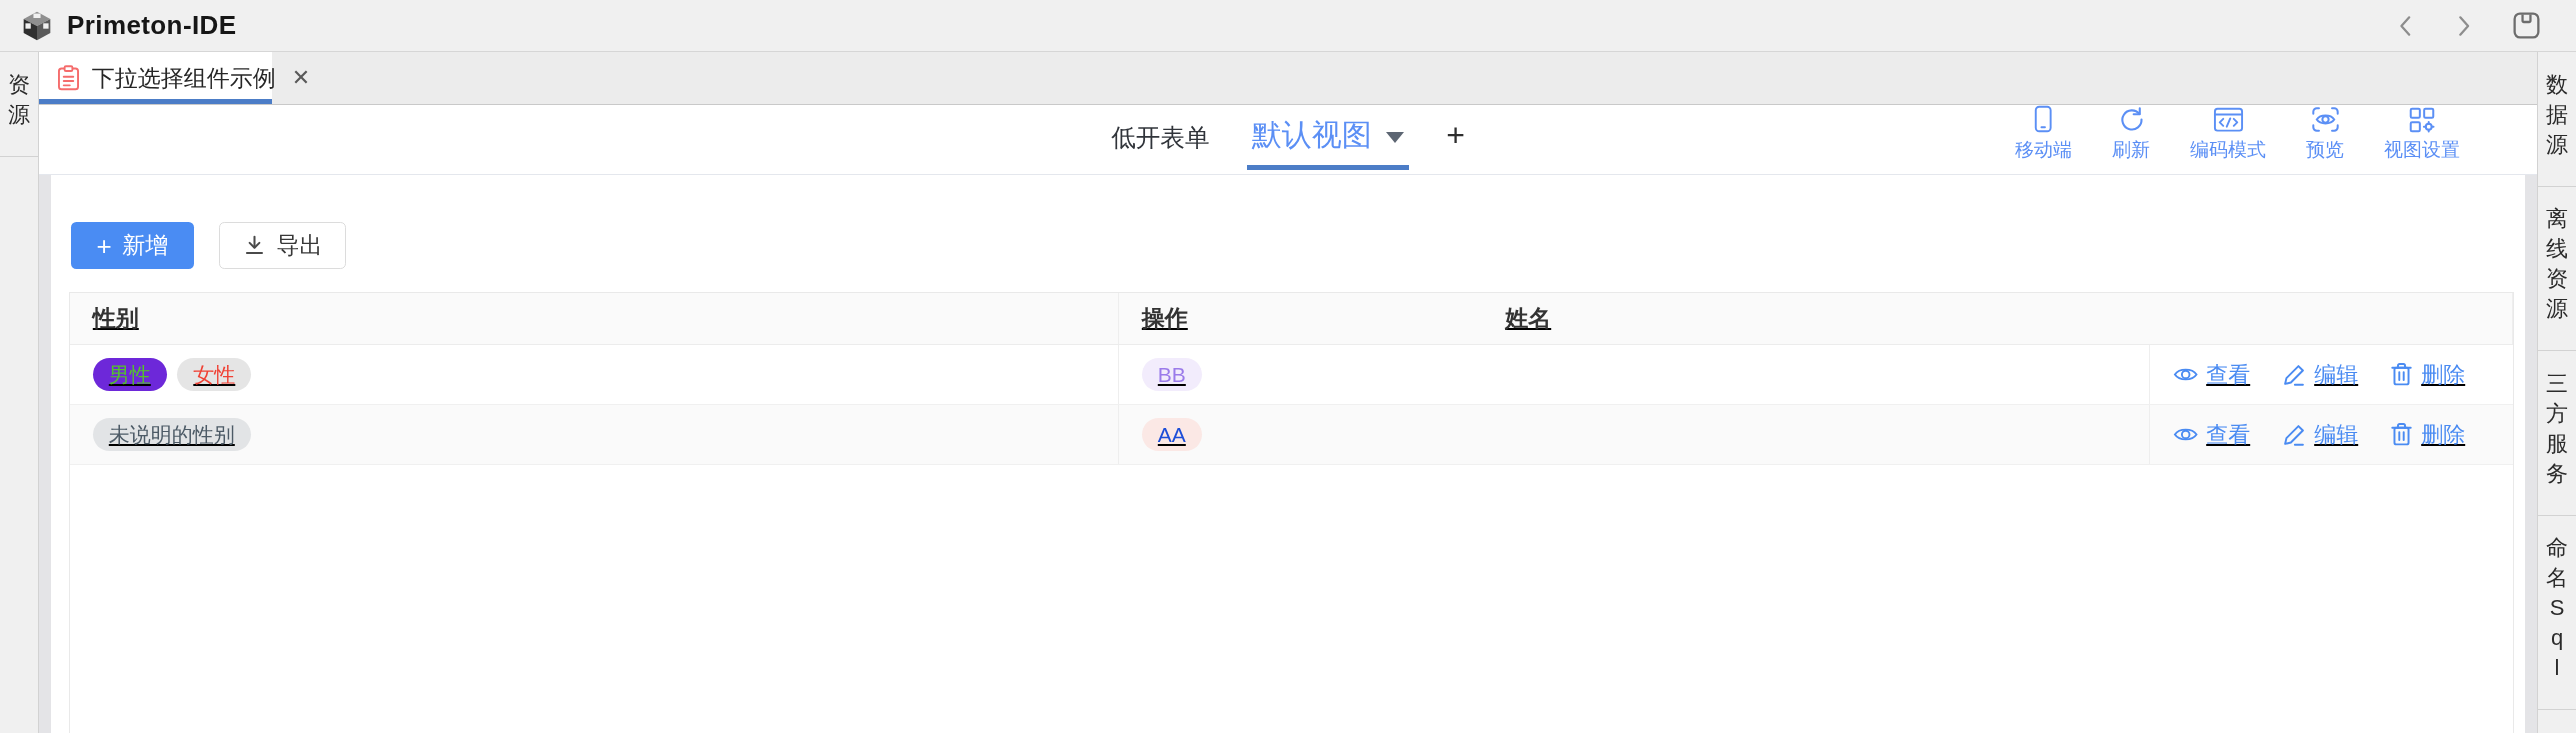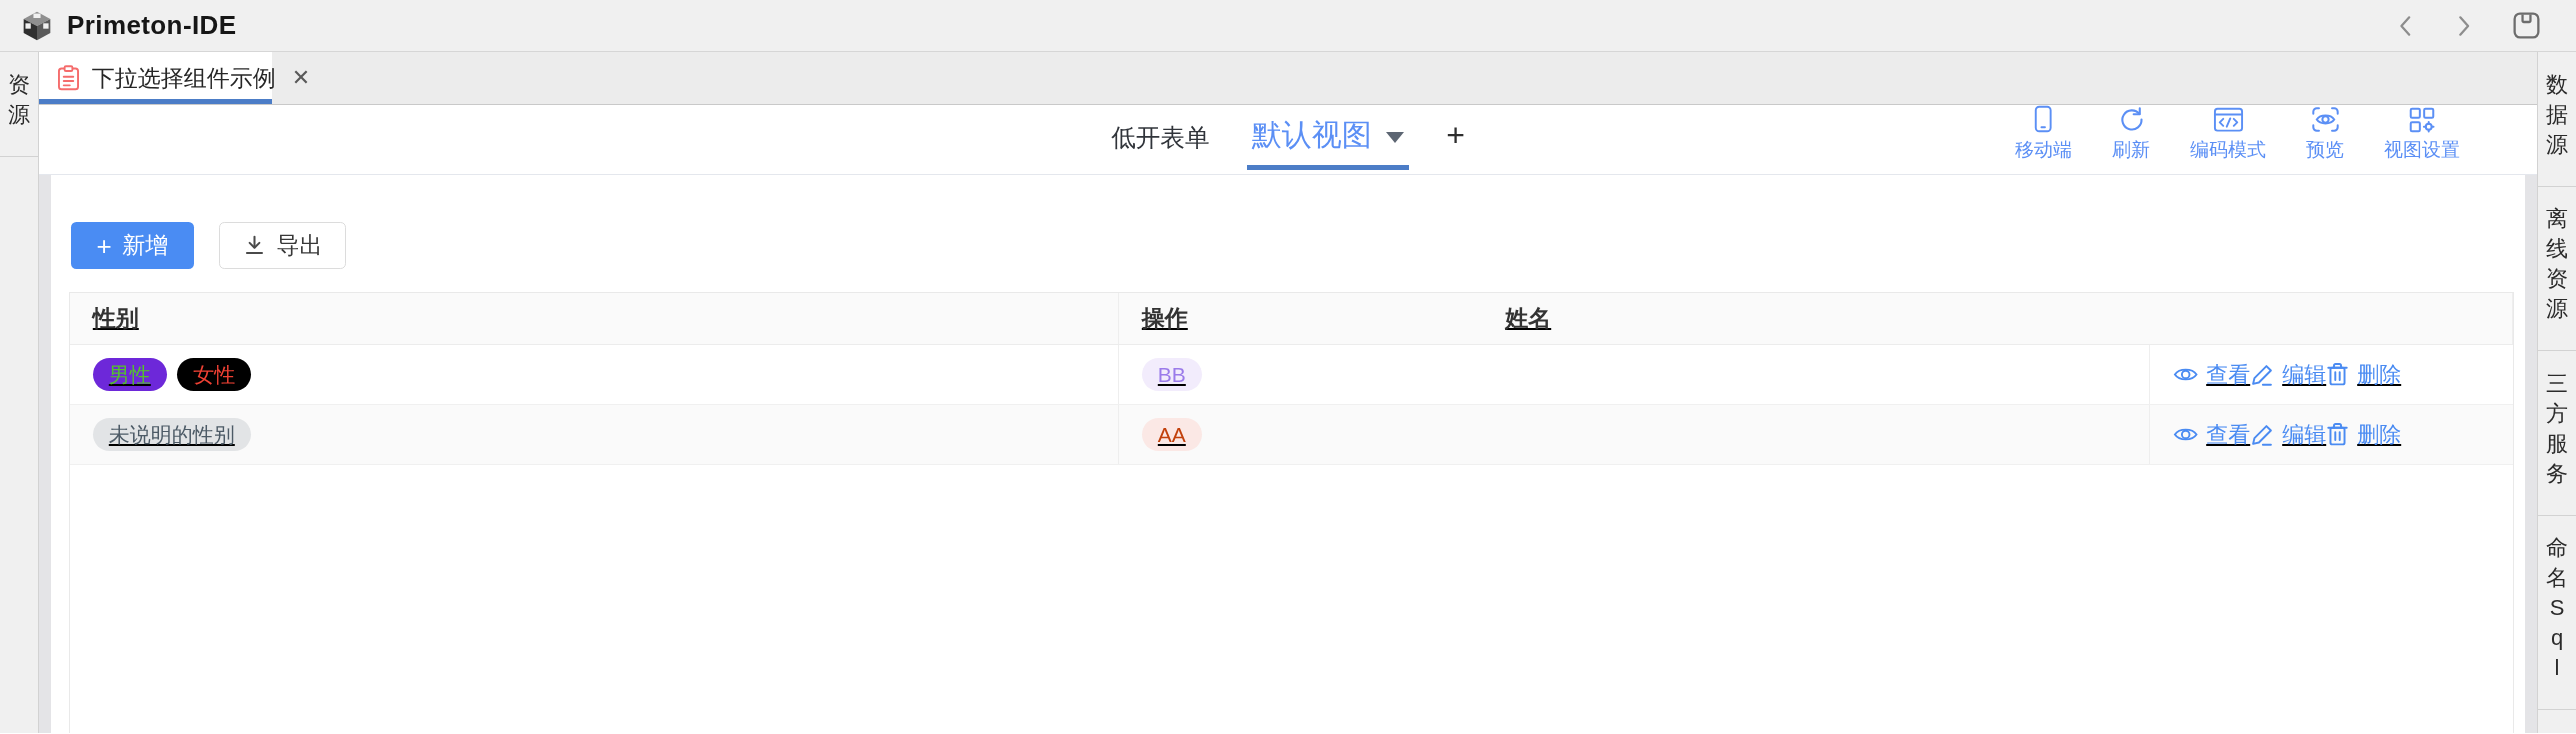--- a/index.html
+++ b/index.html
@@ -73,26 +73,26 @@
   .trow.alt { background:#fafafa; }
   .tcell { padding-left:23px; display:flex; align-items:center; height:100%;text-decoration:underline; }
   .col-0 { width:1049px; border-right:1.8px solid #eeeeee; flex:0 0 1049px; }
   .col-1 { width:1031px; border-right:1.8px solid #eeeeee; flex:0 0 1031px; }
   .col-2 { flex:1; }
   .th { font-size:23px; color:#333; font-weight:600; }
 
   .tag { height:33px; border-radius:16.7px; padding:0 16px; display:inline-flex;
     align-items:center; font-size:21px; margin-right:10.5px; white-space:nowrap; }
   .tag-green  { background:#6d28d9; color:#54c22d; }
-  .tag-red    { background:#000000; color:#f04134; }
+  .tag-red    { background:#e5e5e5; color:#f04134; }
   .tag-gray   { background:#e2e4e6; color:#4c5a66; }
   .tag-purple { background:#f2ecfc; color:#9b7bea; }
-  .tag-salmon { background:#fbe8e5; color:#c2410c; }
-
-  .actions { display:flex; }
+  .tag-salmon { background:#fbe8e5; color:#1d4ed8; }
+
+  .actions { display:flex; gap:32px; }
   .action { display:flex; align-items:center; gap:8px; color:#4a8bf2; font-size:22px; cursor:pointer; }
   .action svg { display:block; }
 </style>
 </head>
 <body>
 
 <div class="titlebar">
   <span style="display:flex;">
     <svg width="32" height="32" viewBox="0 0 36 36">
       <polygon points="18,2 33,10 18,18 3,10" fill="#8f8f8f"></polygon>

